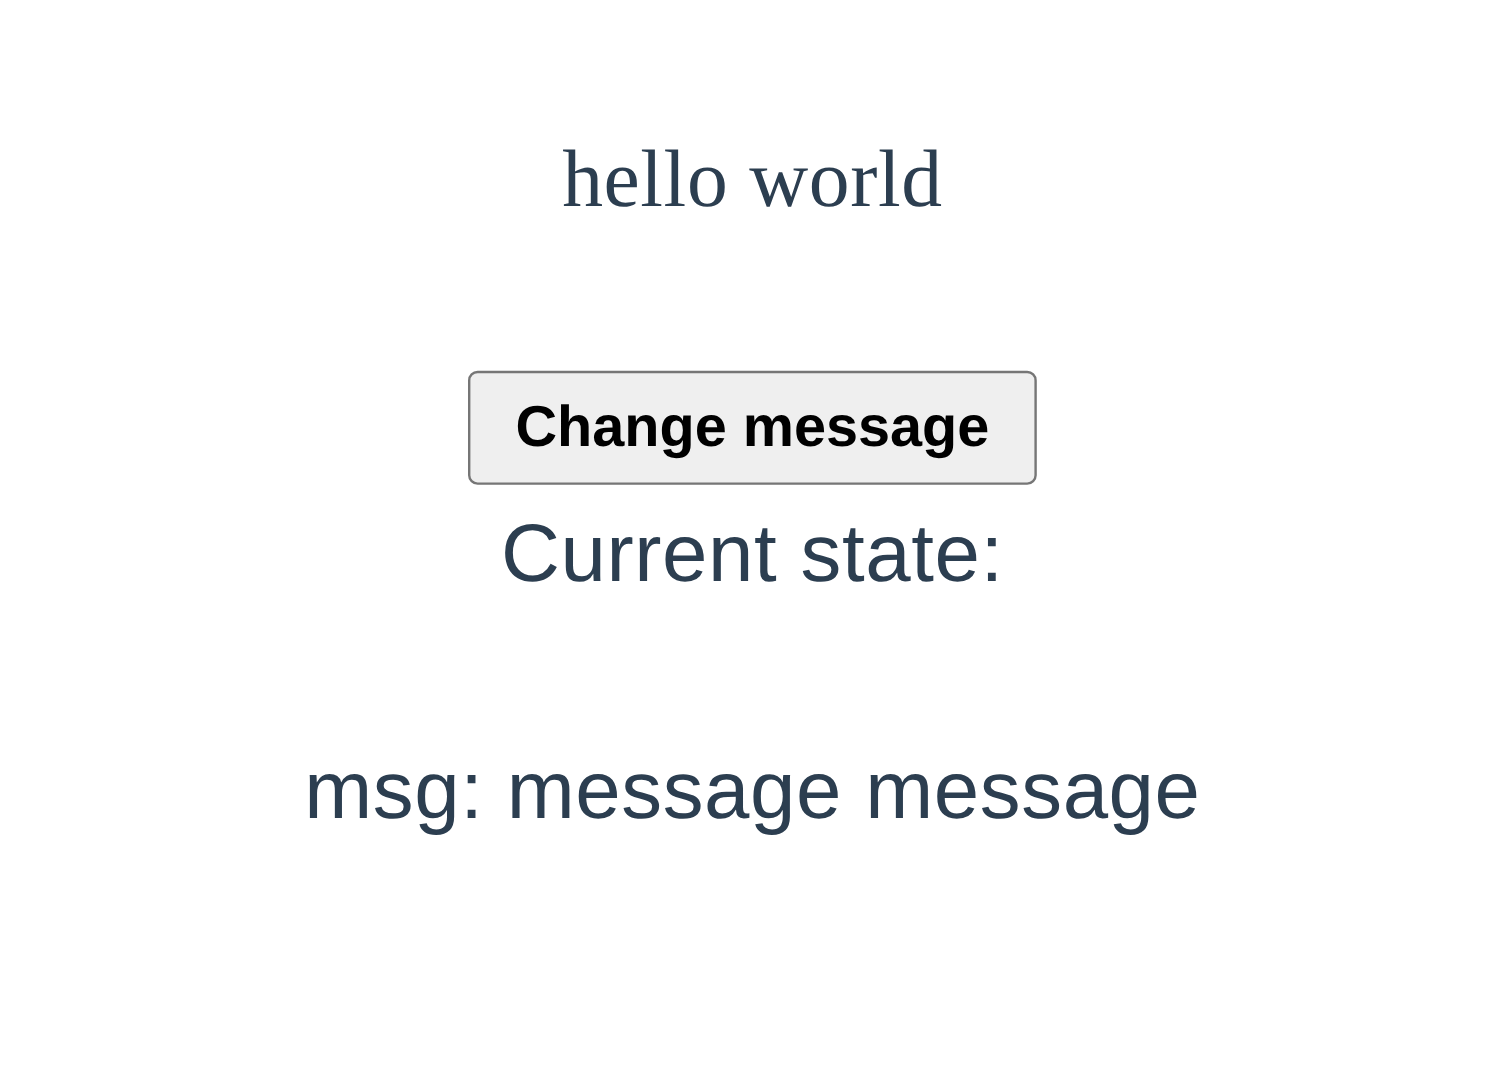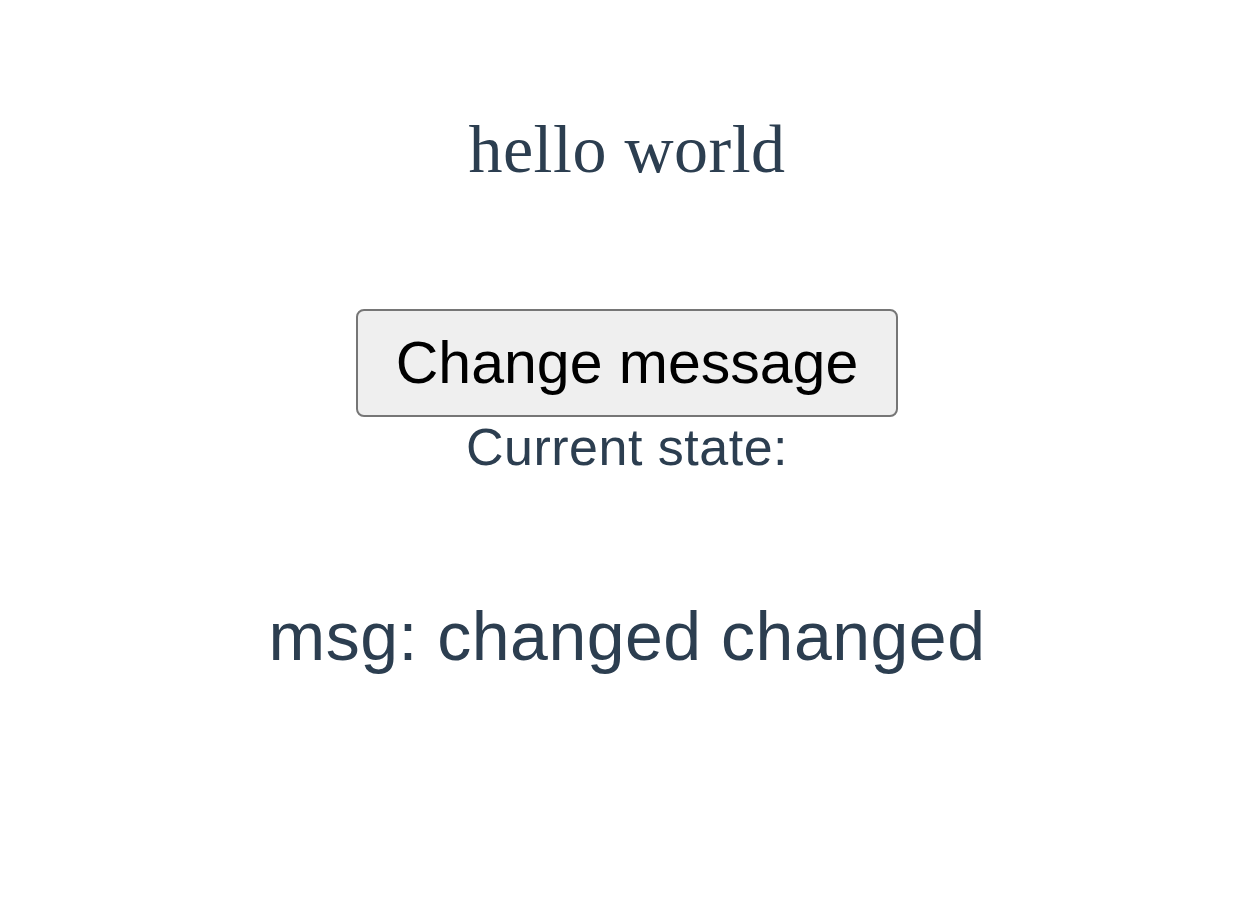--- a/index.html
+++ b/index.html
@@ -18,32 +18,33 @@
     }
     .heading {
       font-size: 68px;
       font-weight: 400;
       color: #2c3e50;
       margin-bottom: 120px;
       letter-spacing: 0.5px;
       font-family: Liberation Serif, serif;
     }
     .change-button {
-      font-size: 59px;
+      font-size: 48px;
       font-family: Arial, Helvetica, sans-serif;
-      font-weight: 400;
+      font-weight: 700;
       color: #000000;
       background: #efefef;
       border: 2px solid #767676;
       border-radius: 8px;
       padding: 18px 38px;
       cursor: pointer;
+      margin-bottom: 18px;
     }
     .state-label {
-      font-size: 52px;
+      font-size: 68px;
       font-weight: 400;
       color: #2c3e50;
       margin-bottom: 120px;
       letter-spacing: 0.5px;
     }
     .state-value {
       font-size: 68px;
       font-weight: 400;
       color: #2c3e50;
       letter-spacing: 0.5px;
@@ -53,16 +54,16 @@
 <body>
 
 
 
 <h1 class="heading">hello world</h1>
 
 <button class="change-button">Change message</button>
 
 <p class="state-label">Current state:</p>
 
-<p class="state-value">msg: changed changed</p>
+<p class="state-value">msg: message message</p>
 
 
 
 
 </body></html>

